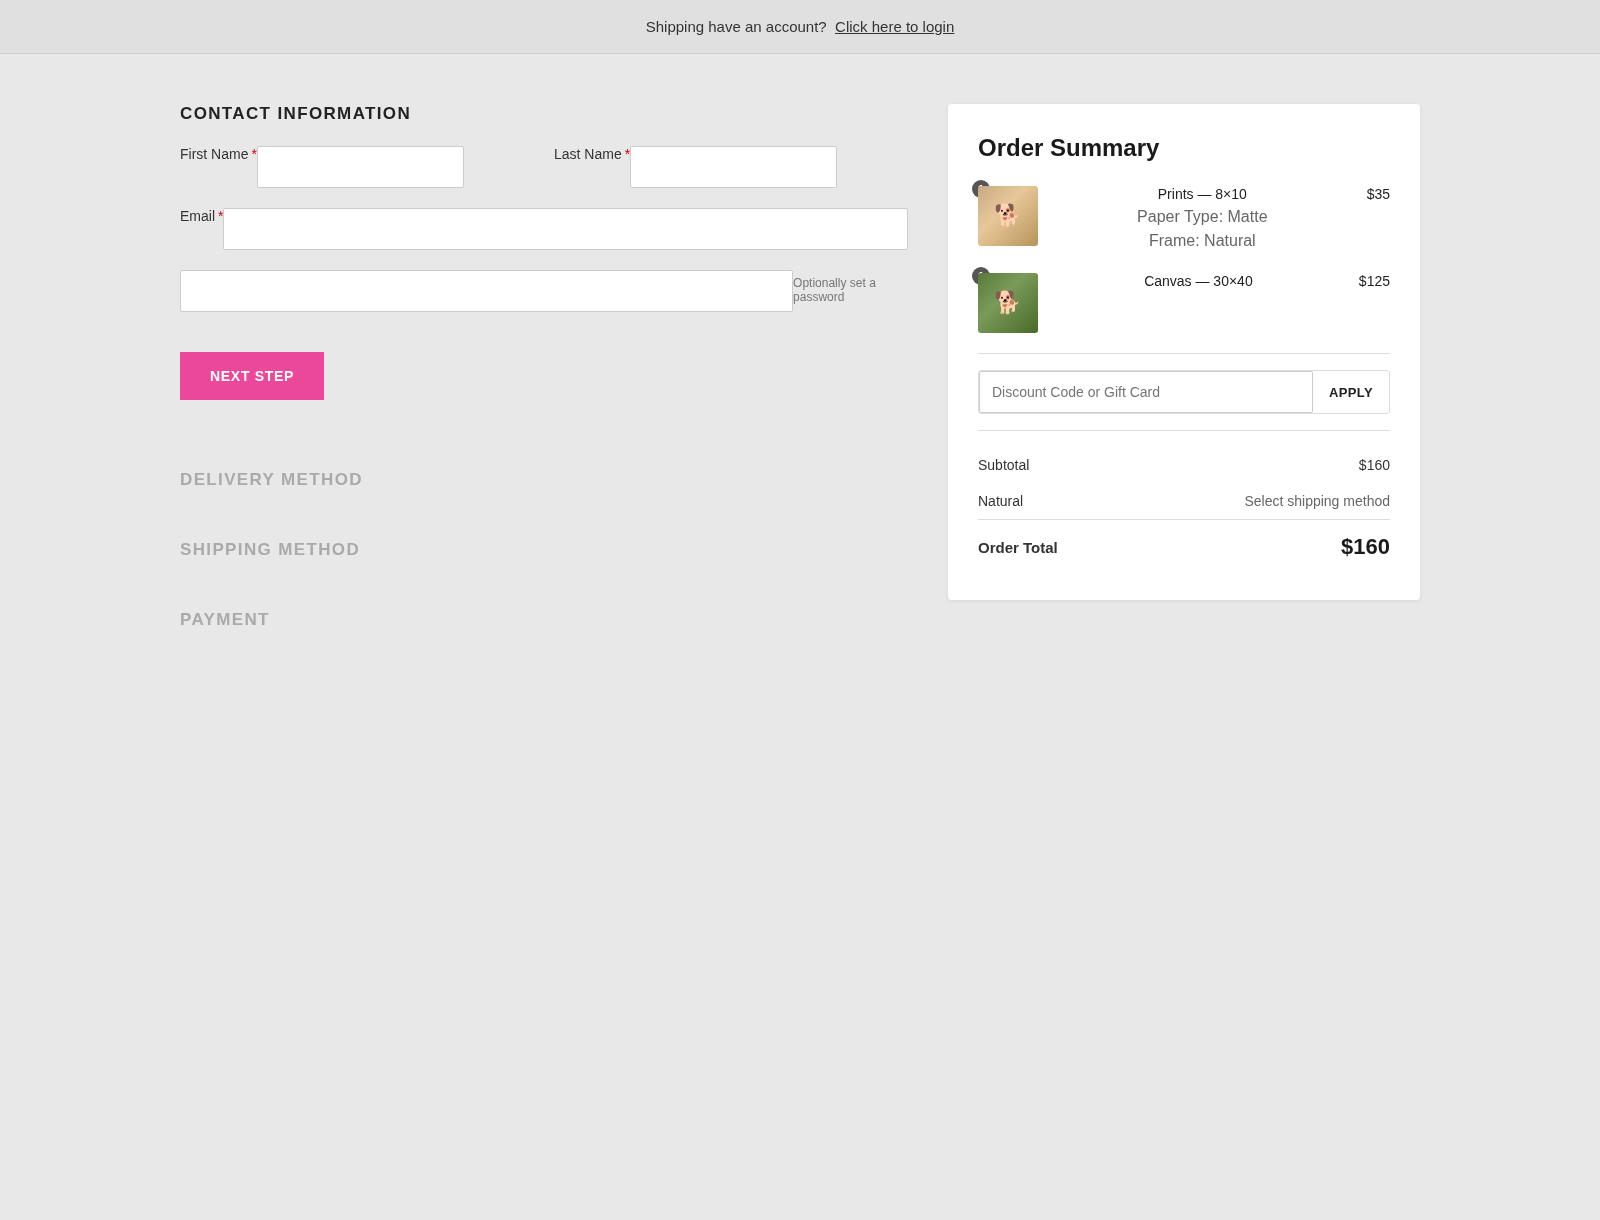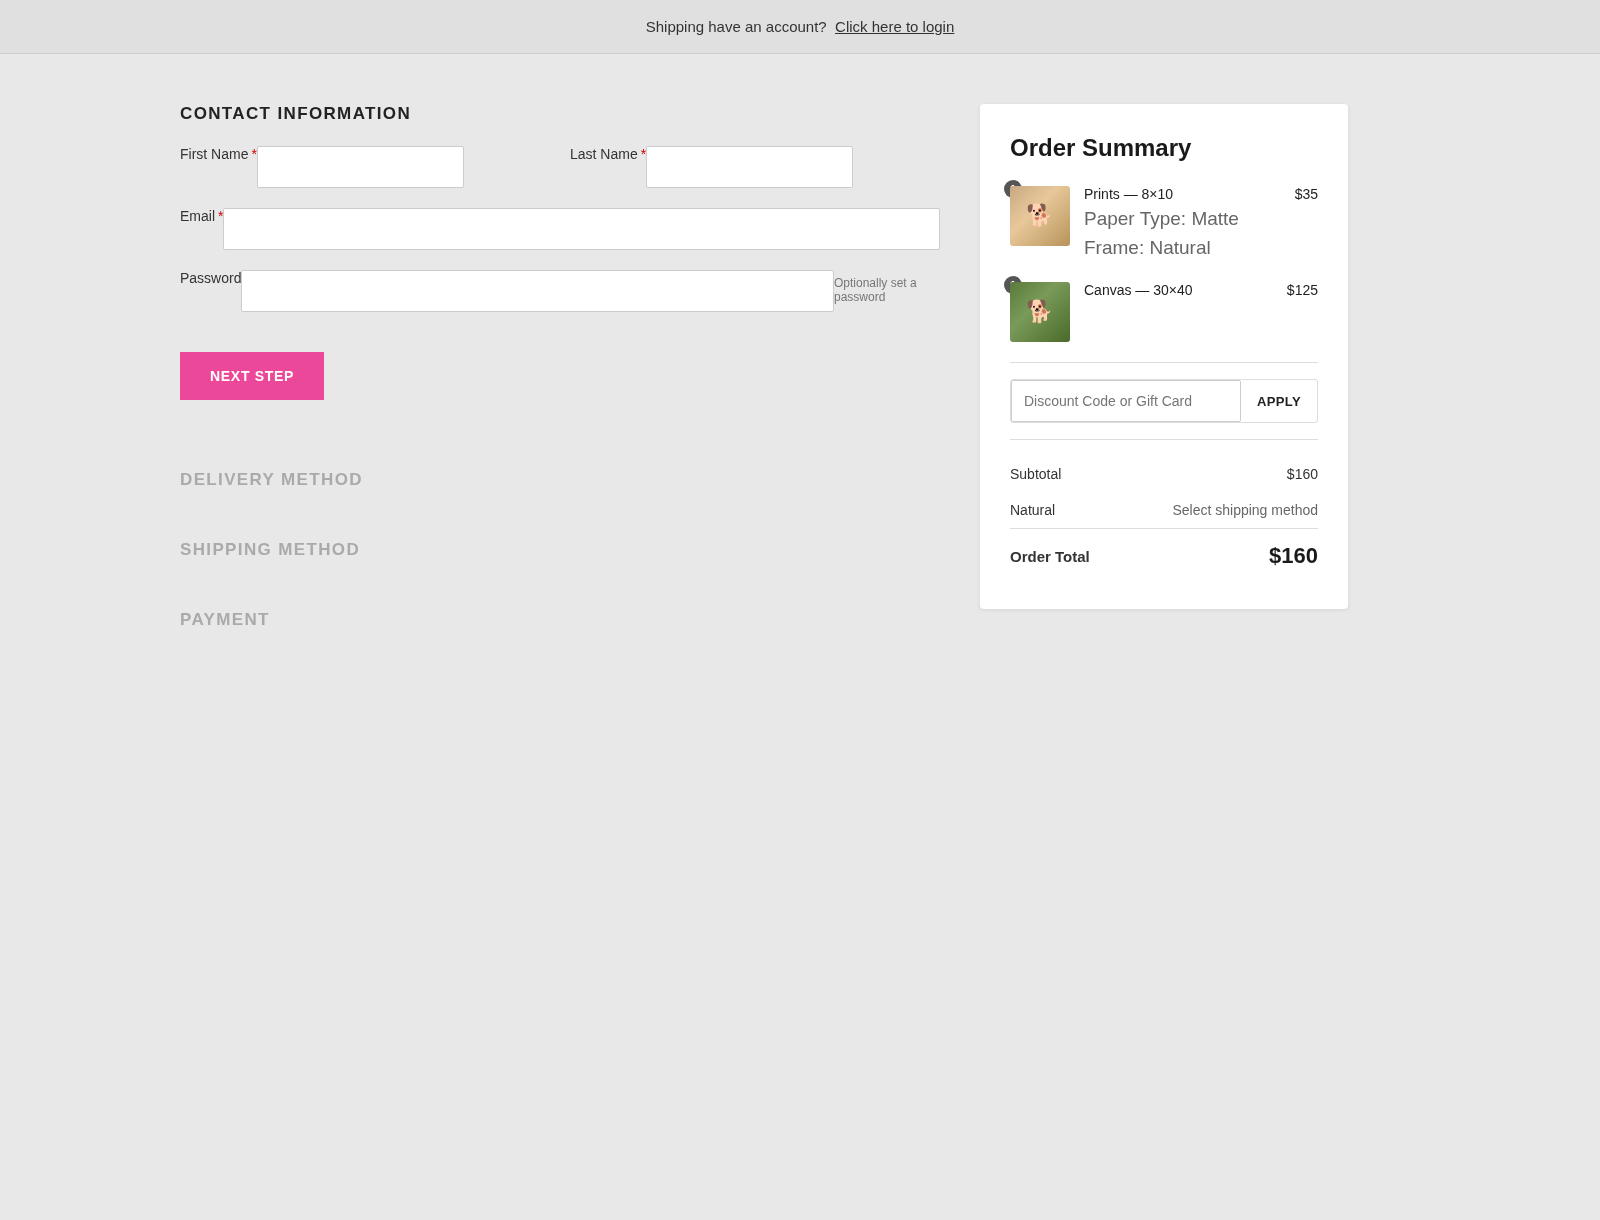--- a/index.html
+++ b/index.html
@@ -36,21 +36,21 @@
       padding: 50px 180px;
       align-items: flex-start;
     }
 
     .left-panel {
       flex: 1;
       max-width: 760px;
     }
 
     .right-panel {
-      width: 368px;
+      width: 472px;
       flex-shrink: 0;
     }
 
     
     .section-title {
       font-size: 17px;
       font-weight: 700;
       letter-spacing: 0.08em;
       color: #222;
       text-transform: uppercase;
@@ -169,31 +169,32 @@
     .item-thumbnail-placeholder {
       width: 60px;
       height: 60px;
       border-radius: 3px;
       overflow: hidden;
       position: relative;
     }
 
     .item-details {
       flex: 1;
+      text-align: center;
     }
 
     .item-name {
       font-size: 14px;
       font-weight: 500;
       color: #222;
       margin-bottom: 3px;
     }
 
     .item-meta {
-      font-size: 19px;
+      font-size: 16px;
       color: #666;
       line-height: 1.5;
     }
 
     .item-price {
       font-size: 14px;
       font-weight: 500;
       color: #222;
       white-space: nowrap;
     }
@@ -329,21 +330,20 @@
       
       <div class="form-group full">
         <label>
           <span>Email</span><span class="required">*</span>
         </label>
         <input type="email" style="width: 100%;">
       </div>
 
       
       <div class="form-group full">
-        <label>Password</label>
         <input type="password" style="width: 100%;">
         <span class="hint-text">Optionally set a password</span>
       </div>
 
       
       <button class="next-step-btn">NEXT STEP</button>
     </div>
 
     <div>
       <div class="section-title muted">DELIVERY METHOD</div>

